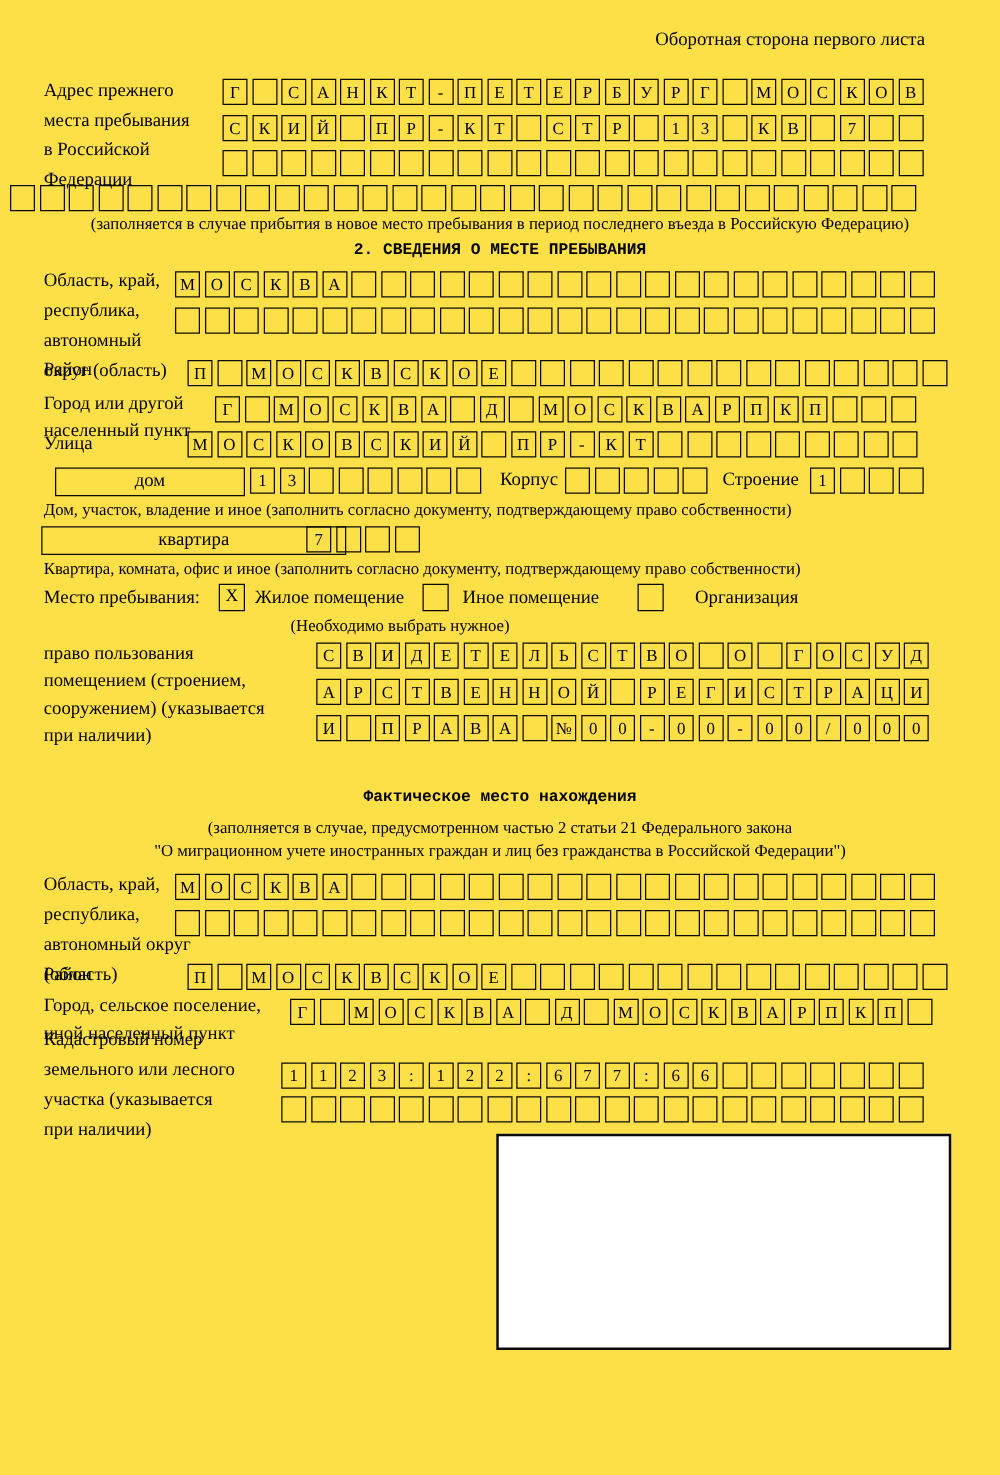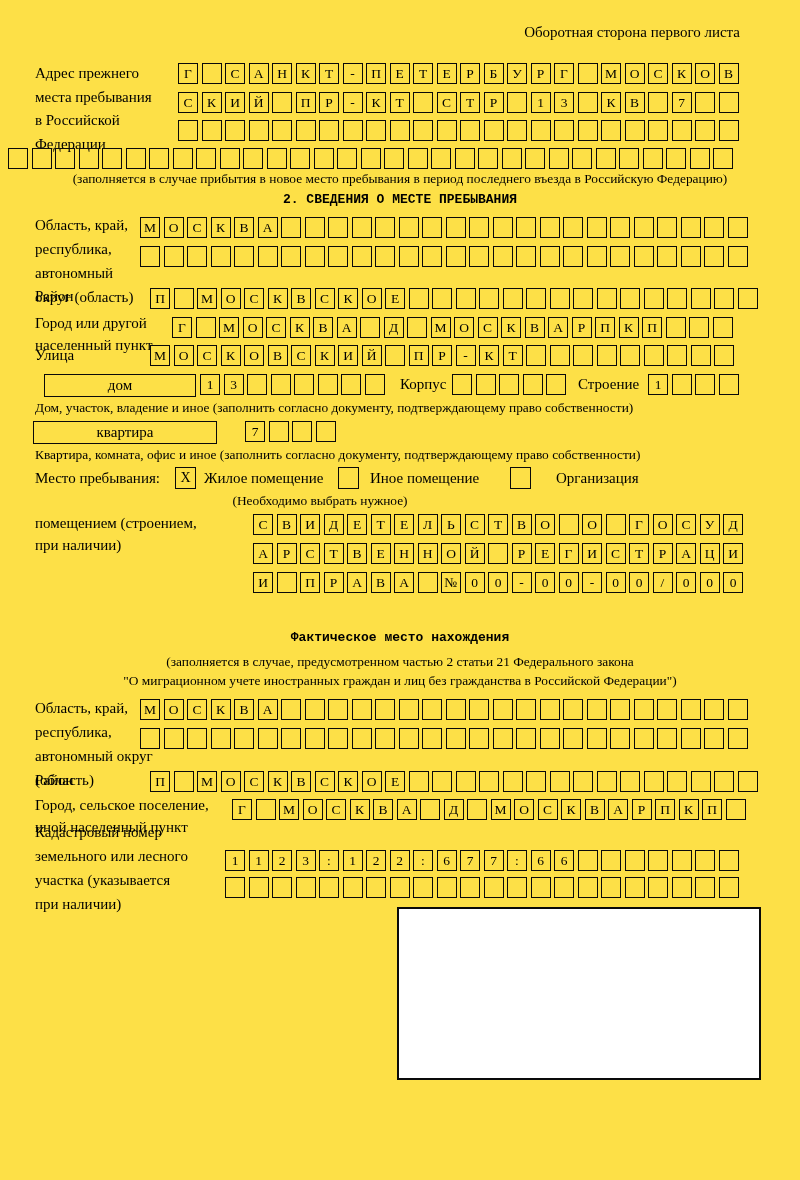--- a/index.html
+++ b/index.html
@@ -324,40 +324,42 @@
     </div>
   <div class="abs lbl" style="left:578px;top:376px;">Строение</div>
   <div class="abs grid" style="left:648px;top:374px;">
       <span class="bx">1</span>
       <span class="bx"></span>
       <span class="bx"></span>
       <span class="bx"></span>
     </div>
   <div class="abs note" style="left:35px;top:400px;">Дом, участок, владение и иное (заполнить согласно документу, подтверждающему право собственности)</div>
 
-  <div class="abs widebox" style="left:33px;top:421px;width:184px;">квартира</div>
+  <div class="abs widebox" style="left:33px;top:421px;width:244px;">квартира</div>
   <div class="abs grid" style="left:245px;top:421px;">
       <span class="bx">7</span>
       <span class="bx"></span>
       <span class="bx"></span>
       <span class="bx"></span>
     </div>
   <div class="abs note" style="left:35px;top:447px;">Квартира, комната, офис и иное (заполнить согласно документу, подтверждающему право собственности)</div>
 
   <div class="abs lbl" style="left:35px;top:470px;">Место пребывания:</div>
   <span class="abs cbx" style="left:175px;top:467px;">X</span>
   <div class="abs lbl" style="left:204px;top:470px;">Жилое помещение</div>
   <span class="abs cbx" style="left:338px;top:467px;"></span>
   <div class="abs lbl" style="left:370px;top:470px;">Иное помещение</div>
   <span class="abs cbx" style="left:510px;top:467px;"></span>
   <div class="abs lbl" style="left:556px;top:470px;">Организация</div>
   <div class="abs note" style="left:170px;top:493px;width:300px;text-align:center;">(Необходимо выбрать нужное)</div>
 
   <div class="abs lbl lines" style="left:35px;top:512px;line-height:22px;">
+    <div>право пользования</div>
     <div>помещением (строением,</div>
+    <div>сооружением) (указывается</div>
     <div>при наличии)</div>
   </div>
   <div class="abs grid" style="left:253px;top:514px;">
       <span class="bx">С</span>
       <span class="bx">В</span>
       <span class="bx">И</span>
       <span class="bx">Д</span>
       <span class="bx">Е</span>
       <span class="bx">Т</span>
       <span class="bx">Е</span>

